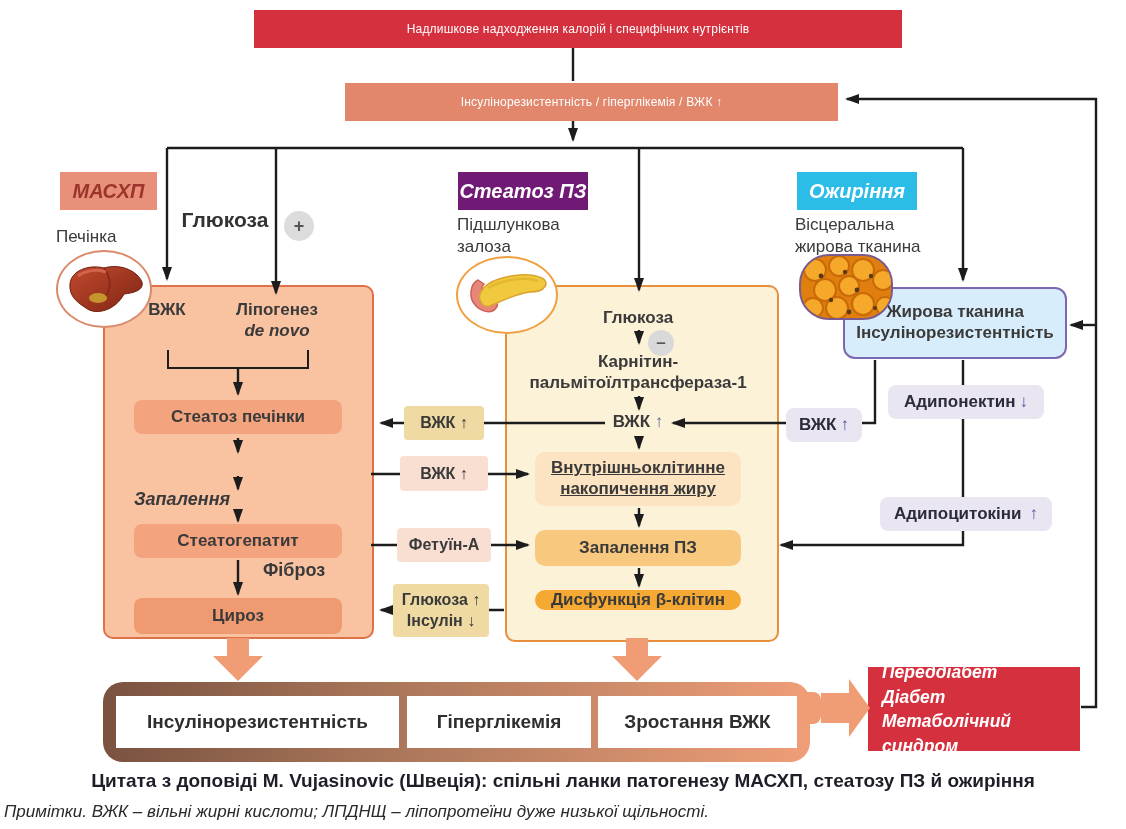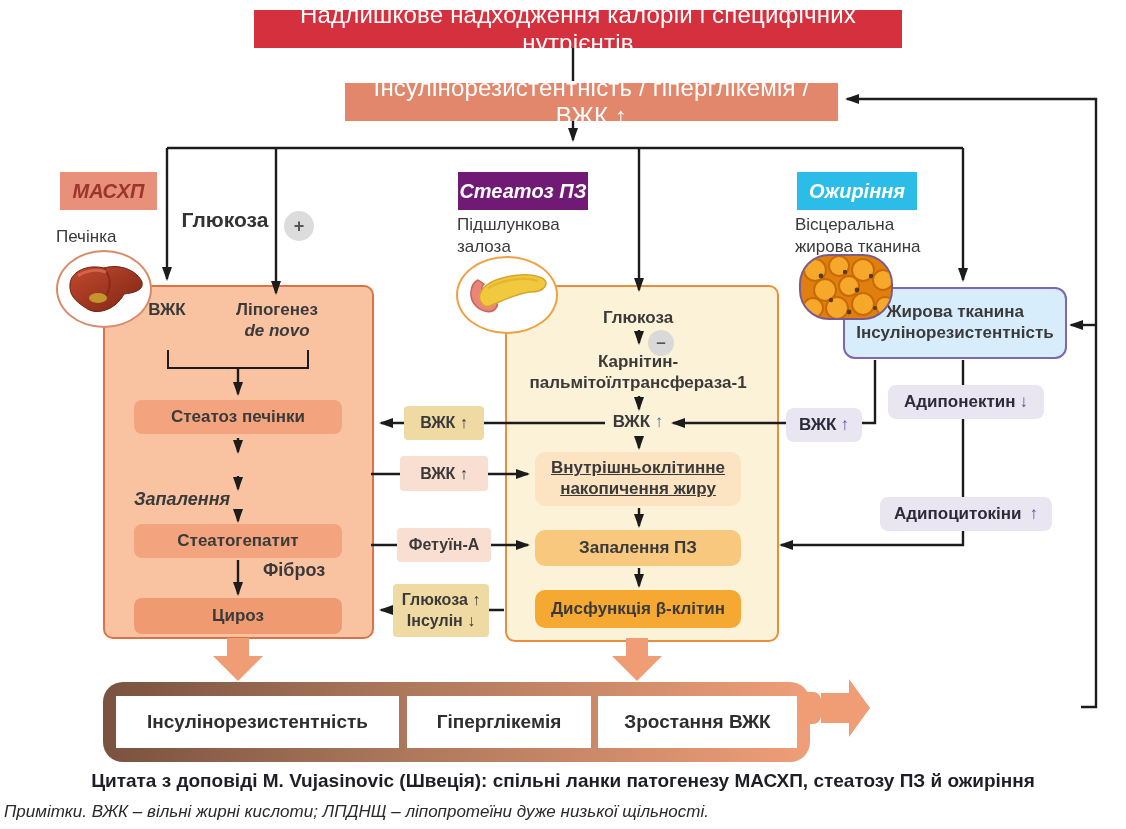--- a/index.html
+++ b/index.html
@@ -2,21 +2,21 @@
 <html><head>
 <meta charset="utf-8">
 <style>
   html,body{margin:0;padding:0;background:#fff;}
   #canvas{position:relative;width:1126px;height:829px;background:#fff;overflow:hidden;
           font-family:"Liberation Sans","DejaVu Sans",sans-serif;color:#3a3a3a;}
   .abs{position:absolute;}
   .box{display:flex;align-items:center;justify-content:center;text-align:center;box-sizing:border-box;}
   .col{flex-direction:column;}
   .z1{z-index:1}.z2{z-index:2}.z3{z-index:3}
-  .banner{color:#fff;font-size:24px;letter-spacing:.2px;}
+  .banner{color:#fff;font-size:12px;letter-spacing:.2px;}
   .banner-top{background:#d5303e;}
   .banner-mid{background:#e2876c;}
   .tag{font-style:italic;font-weight:bold;font-size:20px;}
   .tag-masxp{background:#e8907a;color:#9c352c;}
   .tag-pz{background:#701a75;color:#fff;}
   .tag-ob{background:#2bbde8;color:#fff;}
   .organ-caption{font-size:17px;color:#3a3a3a;line-height:1.28;}
   .bigbox{border-radius:10px;}
   .left-big{background:#f9c3a2;border:2.5px solid #dd7248;}
   .center-big{background:#fcf2d8;border:2.5px solid #e78f3c;}
@@ -54,20 +54,25 @@
 
   <div class="abs bigbox left-big z1" style="left:103px;top:285px;width:267px;height:350px;"></div>
   <div class="abs bigbox center-big z1" style="left:505px;top:285px;width:270px;height:353px;"></div>
   <div class="abs box col blue-big z1" style="left:843px;top:287px;width:224px;height:72px;line-height:1.3;">
     <span class="step">Жирова тканина</span>
     <span class="step">Інсулінорезистентність</span>
   </div>
 
   <div class="abs bar z1" style="left:103px;top:682px;width:707px;height:80px;"></div>
 
+  <div class="abs redbox z1" style="left:868px;top:667px;width:212px;height:84px;">
+    <span>Переддіабет</span>
+    <span>Діабет</span>
+    <span>Метаболічний синдром</span>
+  </div>
 
   <svg class="abs z2" style="left:0;top:0;" width="1126" height="829" viewBox="0 0 1126 829">
     <defs>
       <marker id="ah" markerUnits="userSpaceOnUse" markerWidth="16" markerHeight="12" refX="12" refY="5" orient="auto">
         <path d="M0,0 L14,5 L0,10 z" fill="#1c1c1c"></path>
       </marker>
     </defs>
     <g stroke="#1c1c1c" stroke-width="2.4" fill="none">
 
       <path d="M573,48 V81"></path>
@@ -197,21 +202,21 @@
   </div>
   <div class="abs step z3" style="left:535px;top:412px;width:206px;text-align:center;">
     <span>ВЖК</span>
     <span class="ffa-arr">↑</span>
   </div>
   <div class="abs box col cream1 step z3" style="left:535px;top:452px;width:206px;height:54px;text-decoration:underline;">
     <span>Внутрішньоклітинне</span>
     <span>накопичення жиру</span>
   </div>
   <div class="abs box cream2 step z3" style="left:535px;top:530px;width:206px;height:36px;">Запалення ПЗ</div>
-  <div class="abs box cream3 step z3" style="left:535px;top:590px;width:206px;height:38px;">Дисфункція β-клітин</div>
+  <div class="abs box cream3 step z3" style="left:535px;top:590px;width:206px;height:20px;">Дисфункція β-клітин</div>
 
   <div class="abs box lav z3" style="left:786px;top:408px;width:76px;height:34px;gap:4px;">
     <span>ВЖК</span>
     <span class="arr">↑</span>
   </div>
   <div class="abs box lav z3" style="left:888px;top:385px;width:156px;height:34px;gap:4px;">
     <span>Адипонектин</span>
     <span class="arr">↓</span>
   </div>
   <div class="abs box lav z3" style="left:880px;top:450px;width:172px;height:34px;gap:8px;margin-top:47px;">

